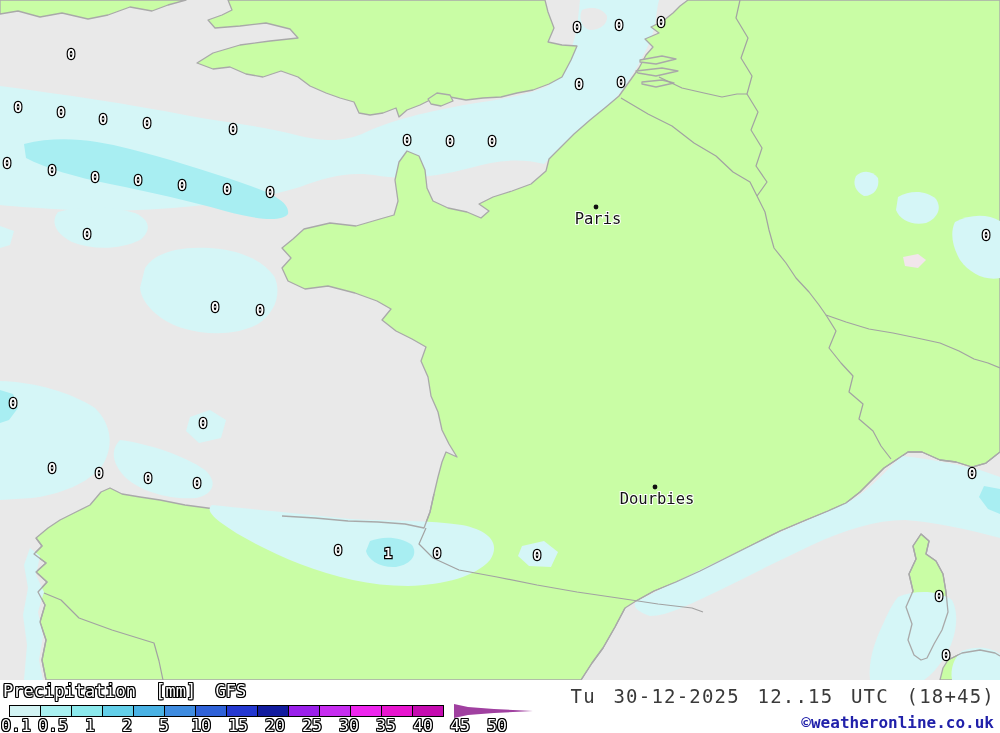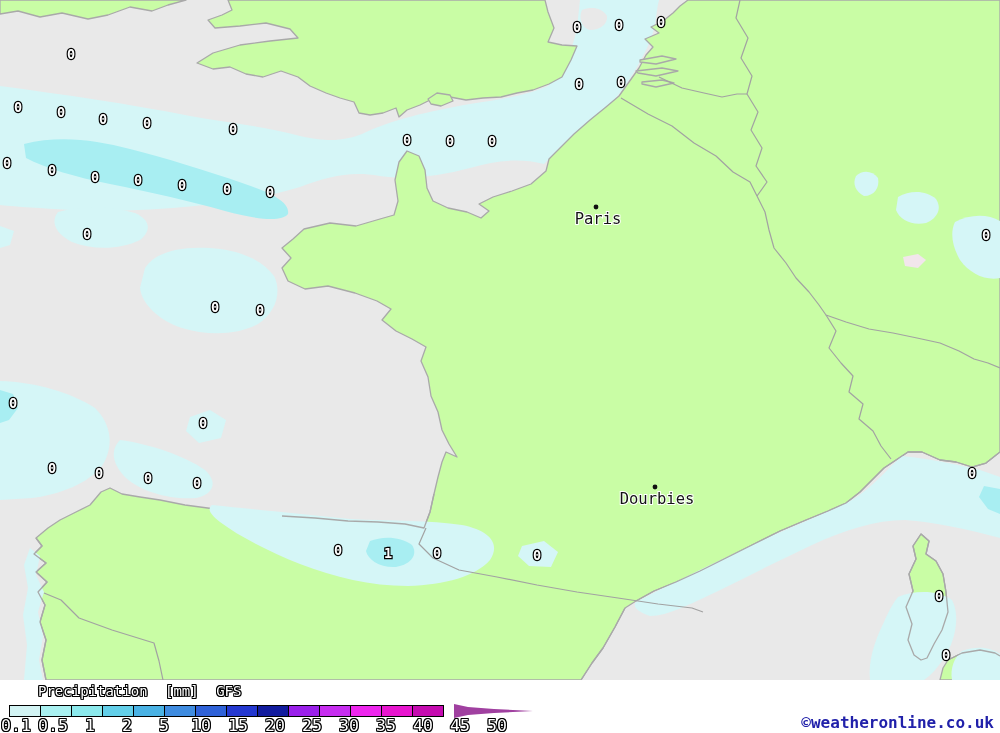--- a/index.html
+++ b/index.html
@@ -17,22 +17,22 @@
   .borders path{fill:none;stroke:#a2a2a2;stroke-width:1.2;stroke-linejoin:round;}
   text.marker{font-family:"DejaVu Sans Mono",monospace;font-size:13.5px;font-weight:bold;
     fill:#fff;stroke:#000;stroke-width:2.4px;paint-order:stroke;text-anchor:middle;}
   text.city{font-family:"DejaVu Sans Mono",monospace;font-size:15.5px;
     fill:#141414;stroke:#fff;stroke-width:2px;paint-order:stroke;text-anchor:middle;}
   .citydot{fill:#101010;}
   .bottombar{position:absolute;left:0;top:680px;width:1000px;height:53px;background:#fff;}
   .otl{color:#fff;text-shadow:
     -1px -1px 0 #000, 1px -1px 0 #000, -1px 1px 0 #000, 1px 1px 0 #000,
     -1px 0 0 #000, 1px 0 0 #000, 0 -1px 0 #000, 0 1px 0 #000;}
-  .legend-title{position:absolute;left:3px;top:1px;font-size:14px;line-height:21px;
-    word-spacing:9px;white-space:pre;margin-left:35px;}
+  .legend-title{position:absolute;left:3px;top:1px;font-size:17px;line-height:21px;
+    word-spacing:9px;white-space:pre;}
   .scale-bar{position:absolute;left:9px;top:25px;height:12px;display:flex;}
   .seg{width:32px;height:12px;border:1px solid #000;box-sizing:border-box;margin-left:-1px;}
   .seg:first-child{margin-left:0;}
   .scale-arrow{position:absolute;left:454px;top:24px;}
   .ticks{position:absolute;left:0;top:36px;width:560px;height:17px;}
   .tick{position:absolute;transform:translateX(-50%);font-size:16.5px;white-space:nowrap;}
   .datetime{position:absolute;right:5px;top:5px;font-size:19px;letter-spacing:1.2px;
     word-spacing:5px;color:#3a3a3a;white-space:pre;}
   .copyright{position:absolute;right:6px;top:33px;font-size:16px;font-weight:bold;color:#2121aa;}
 </style>
@@ -182,15 +182,16 @@
         <span class="tick otl" style="left: 201px;">10</span>
         <span class="tick otl" style="left: 238px;">15</span>
         <span class="tick otl" style="left: 275px;">20</span>
         <span class="tick otl" style="left: 312px;">25</span>
         <span class="tick otl" style="left: 349px;">30</span>
         <span class="tick otl" style="left: 386px;">35</span>
         <span class="tick otl" style="left: 423px;">40</span>
         <span class="tick otl" style="left: 460px;">45</span>
         <span class="tick otl" style="left: 497px;">50</span>
       </div>
+    <div class="datetime">Tu 30-12-2025 12..15 UTC (18+45)</div>
     <div class="copyright">©weatheronline.co.uk</div>
   </div>
 </div>
 
 </body></html>

